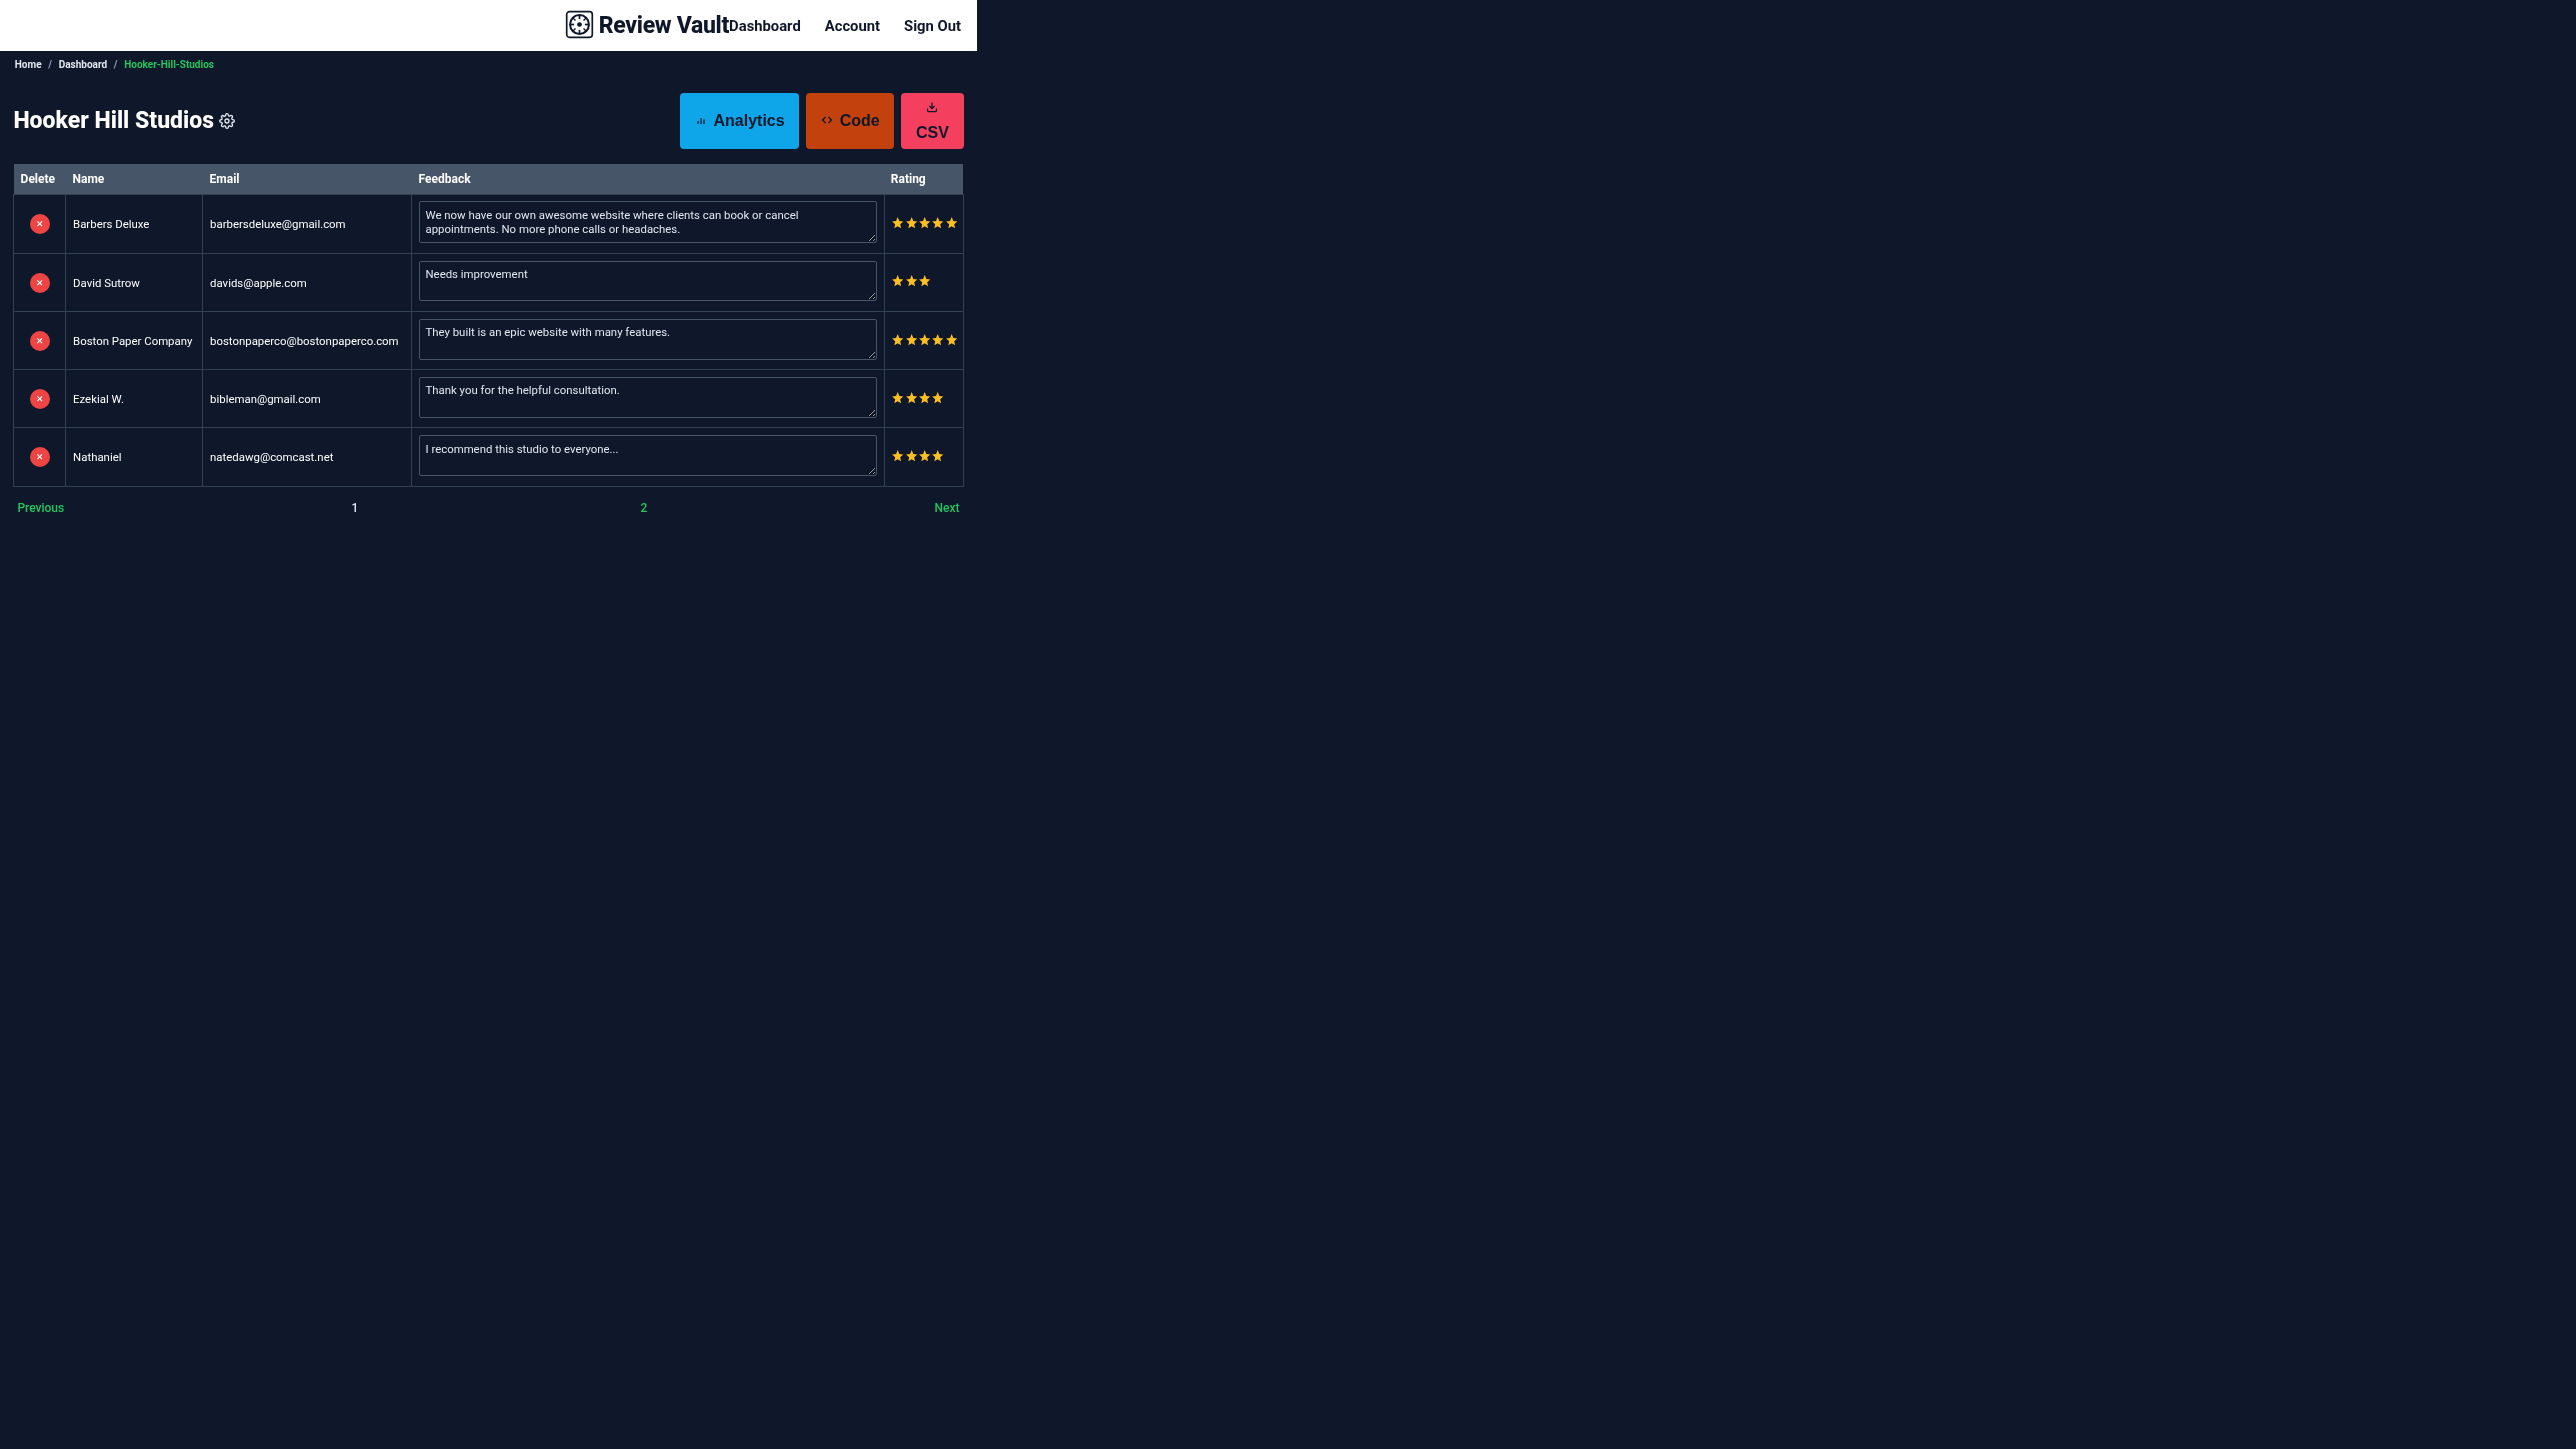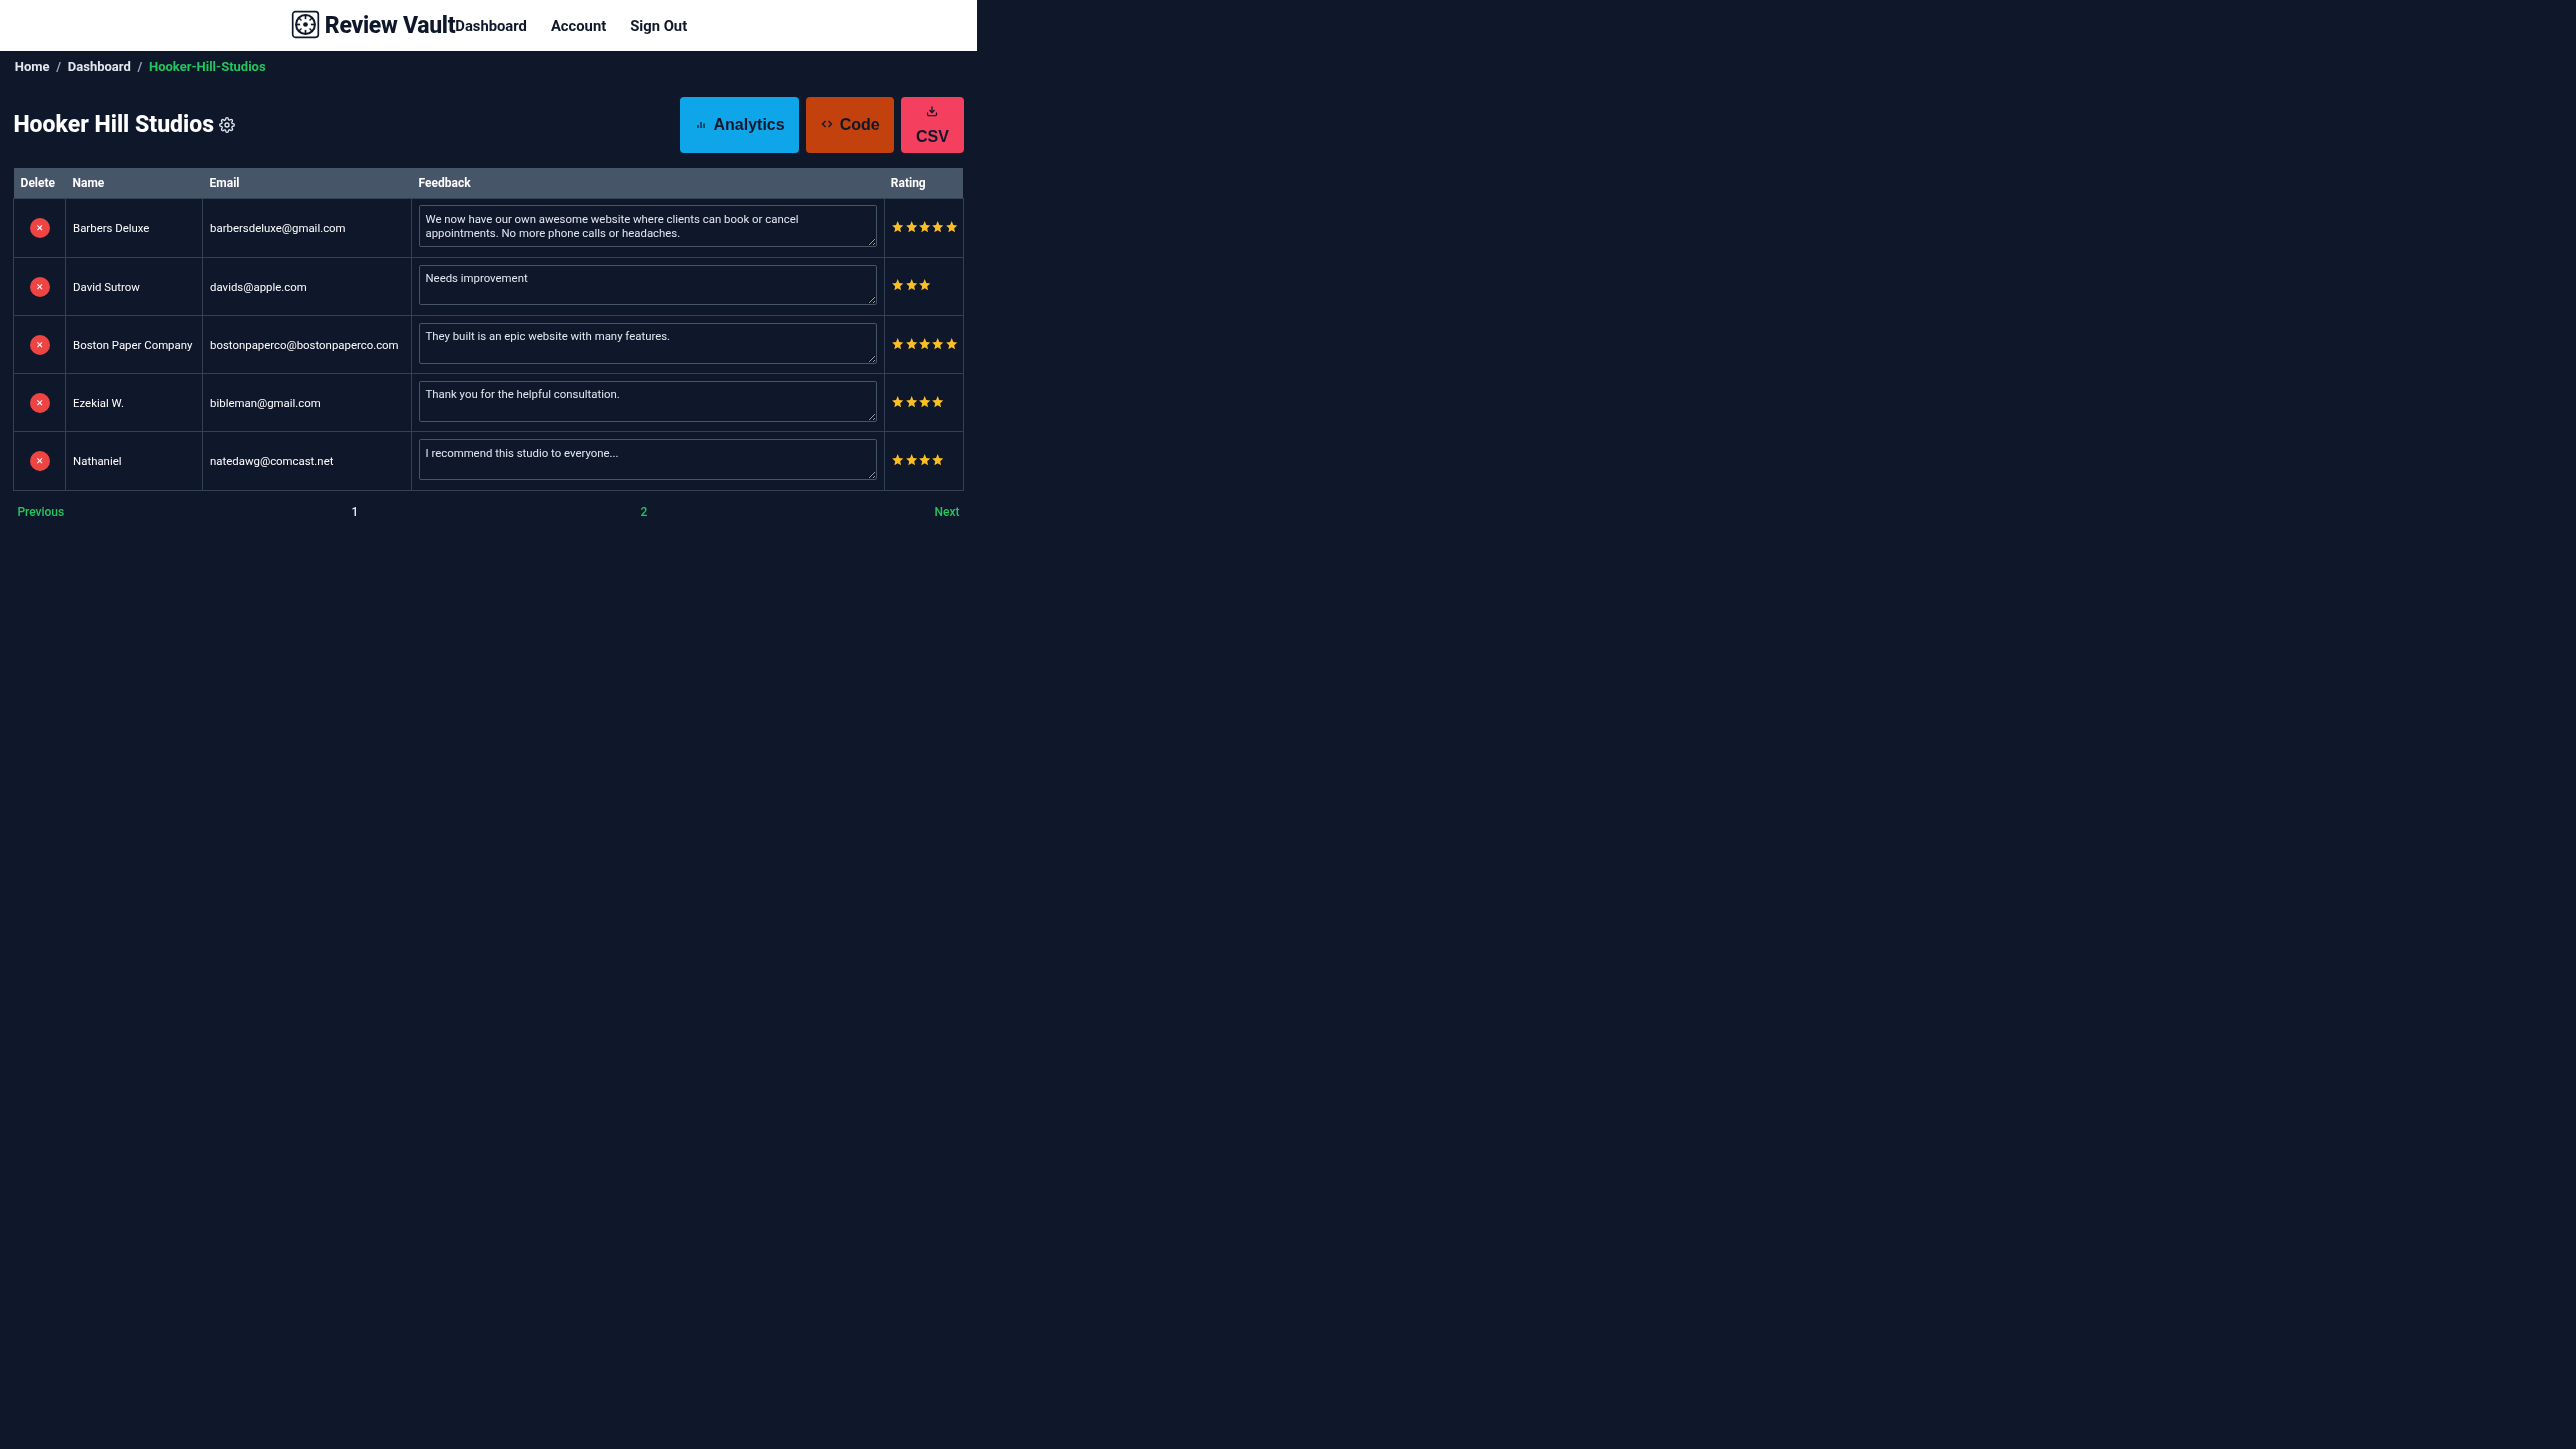--- a/index.html
+++ b/index.html
@@ -10,21 +10,21 @@
     width: 977px;
     height: 547px;
     overflow: hidden;
   }
   
   .topbar {
     background: #ffffff;
     color: #0f172a;
     display: flex;
     align-items: center;
-    justify-content: center;
+    justify-content: flex-end;
     padding: 0 16px;
     height: 51px;
   }
   .brand {
     display: flex;
     align-items: center;
     gap: 4px;
   }
   .brand-text {
     font-size: 23px;
@@ -39,21 +39,21 @@
   .navlinks a {
     font-size: 14.8px;
     font-weight: 700;
     color: #0f172a;
     text-decoration: none;
     cursor: pointer;
   }
   
   .breadcrumb {
     padding: 8px 14.8px 5.4px 14.8px;
-    font-size: 13px;
+    font-size: 10px;
     font-weight: 700;
     display: flex;
     gap: 6.7px;
     color: #e2e8f0;
     text-align: center;
   }
   .breadcrumb a { color: #e2e8f0; text-decoration: none; cursor: pointer; }
   .breadcrumb .sep { color: #94a3b8; }
   .breadcrumb .current { color: #22c55e; }
   

